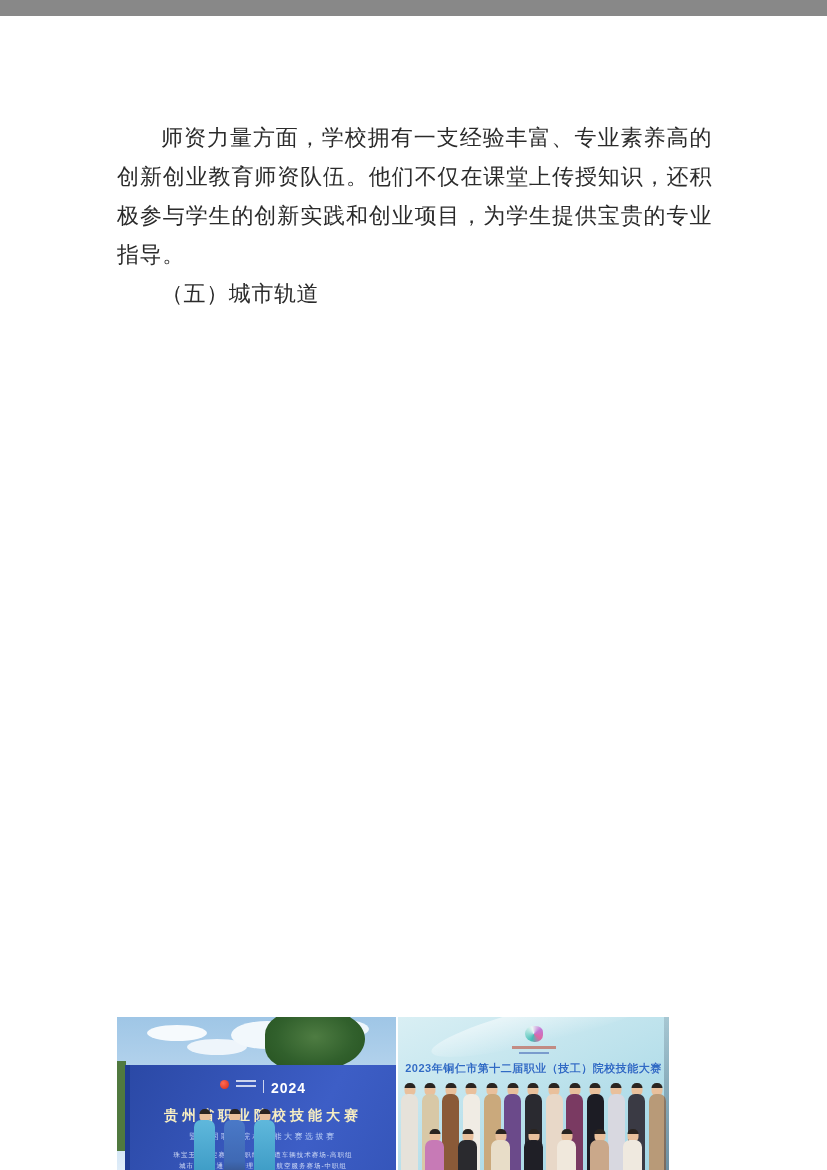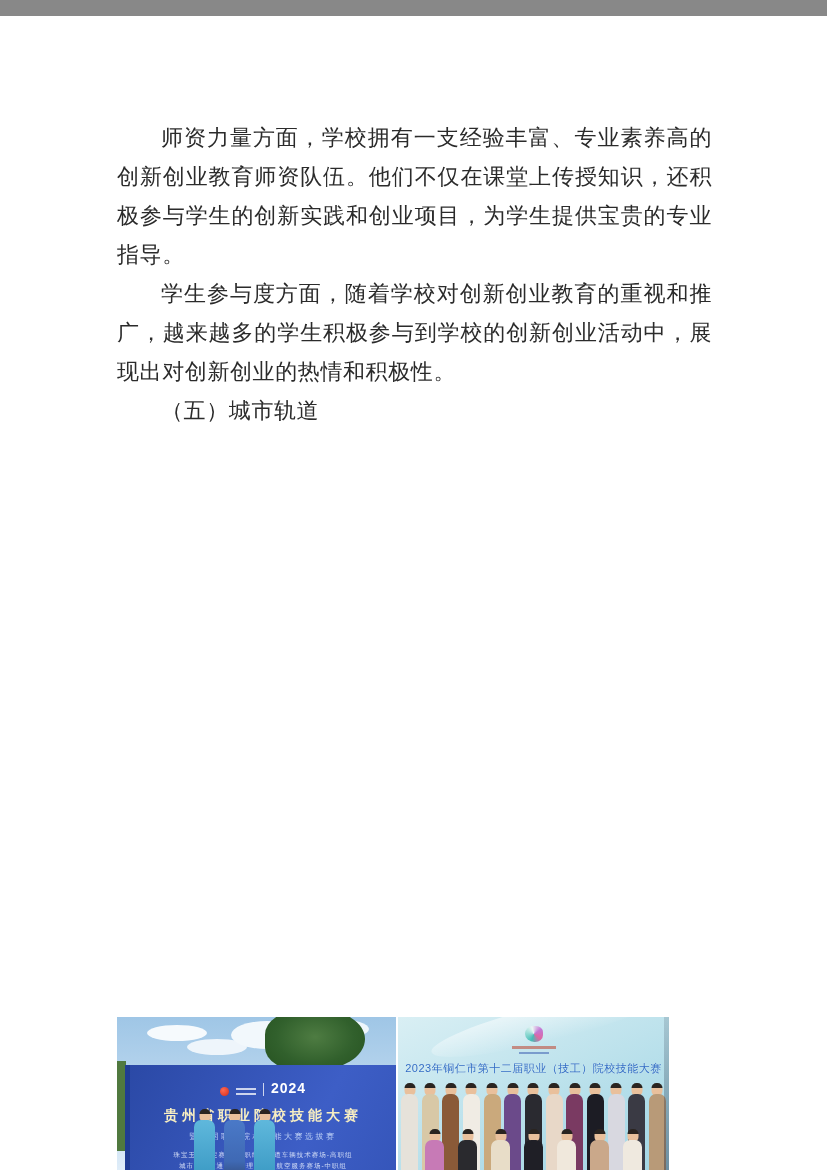--- a/index.html
+++ b/index.html
@@ -32,21 +32,21 @@
   .pl-cloud { position:absolute; top:8px; left:30px; width:60px; height:16px;
     background:#f6fafd; border-radius:50%;
     box-shadow:90px 2px 0 6px #f2f8fc, 160px -4px 0 2px #eef6fb, 40px 14px 0 0 #eef5fb; }
   .pl-tree { position:absolute; left:148px; top:-8px; width:100px; height:62px;
     border-radius:46% 54% 58% 42%;
     background:radial-gradient(ellipse at 50% 45%, #4e7c42 0%, #31602c 55%, #25511f 100%); }
   .pl-bush { position:absolute; left:0; top:44px; width:9px; height:90px; background:#50793f; }
   .pl-board { position:absolute; left:8px; right:0; top:48px; bottom:0;
     background:linear-gradient(118deg,#2b49a6 0%, #3d5ec6 55%, #3050b2 100%);
     border-left:5px solid #1f3c94; }
-  .pl-logos { margin-top:15px; display:flex; justify-content:center; align-items:flex-end; gap:7px; }
+  .pl-logos { margin-top:15px; display:flex; justify-content:center; align-items:flex-start; gap:7px; }
   .pl-mark { width:9px; height:9px; border-radius:50%;
     background:radial-gradient(circle at 35% 35%, #ff6a52, #d42a1a); }
   .pl-mark-text { width:20px; height:8px;
     background:repeating-linear-gradient(rgba(255,255,255,.75) 0 2px, transparent 2px 5px); }
   .pl-divider { width:1px; height:13px; background:rgba(255,255,255,.75); }
   .pl-year { color:#ffffff; font-weight:bold; font-size:14px; letter-spacing:1px; }
   .pl-title { margin-top:11px; text-align:center; color:#f6edc2;
     font-size:14px; font-weight:bold; letter-spacing:4px; white-space:nowrap; }
   .pl-subtitle { margin-top:6px; text-align:center; color:#b9cdf4;
     font-size:8px; letter-spacing:2.5px; white-space:nowrap; }
@@ -73,39 +73,38 @@
     transform:rotate(-14deg);
     background:linear-gradient(rgba(255,255,255,.55), rgba(255,255,255,0)); border-radius:50%; }
   .pr-logo { position:absolute; top:9px; left:50%; transform:translateX(-50%);
     width:18px; height:16px; border-radius:55% 45% 50% 60%; opacity:.9;
     background:conic-gradient(from 200deg, #35b8b0, #8ad8d0, #eef8f6, #c06ad0, #e05a9a, #35b8b0); }
   .pr-cap1 { position:absolute; top:29px; left:50%; transform:translateX(-50%);
     width:44px; height:3px; background:#c05a4a; opacity:.65; }
   .pr-cap2 { position:absolute; top:35px; left:50%; transform:translateX(-50%);
     width:30px; height:2px; background:#4a6ab8; opacity:.6; }
   .pr-title { position:absolute; top:44px; left:0; width:100%; text-align:center;
-    color:#2f6bc4; font-size:11px; font-weight:normal; letter-spacing:0.5px;
+    color:#2f6bc4; font-size:11px; font-weight:bold; letter-spacing:0.5px;
     white-space:nowrap; text-shadow:0 0 1px rgba(255,255,255,.7); }
   .pr-back { position:absolute; top:66px; left:2px; right:2px;
     display:flex; justify-content:space-between; }
   .pr-back .pp { width:19px; height:100px; }
   .pr-front { position:absolute; top:112px; left:26px; right:26px;
     display:flex; justify-content:space-between; }
   .pr-front .pp { width:21px; height:84px; }
   .pr-edge { position:absolute; right:0; top:0; bottom:0; width:5px;
     background:linear-gradient(rgba(30,40,60,.15), rgba(20,30,55,.6)); }
 </style>
 </head>
 <body>
 
 <div class="page">
 
   <div class="doc-body">
     <p>师资力量方面，学校拥有一支经验丰富、专业素养高的创新创业教育师资队伍。他们不仅在课堂上传授知识，还积极参与学生的创新实践和创业项目，为学生提供宝贵的专业指导。</p>
-    <p>学生参与度方面，随着学校对创新创业教育的重视和推广，越来越多的学生积极参与到学校的创新创业活动中，展现出对创新创业的热情和积极性。</p>
     <p>（五）城市轨道</p>
   </div>
 
   <div class="photo-row">
 
     <div class="photo photo-left">
       <div class="pl-sky"></div>
       <div class="pl-cloud"></div>
       <div class="pl-tree"></div>
       <div class="pl-bush"></div>

